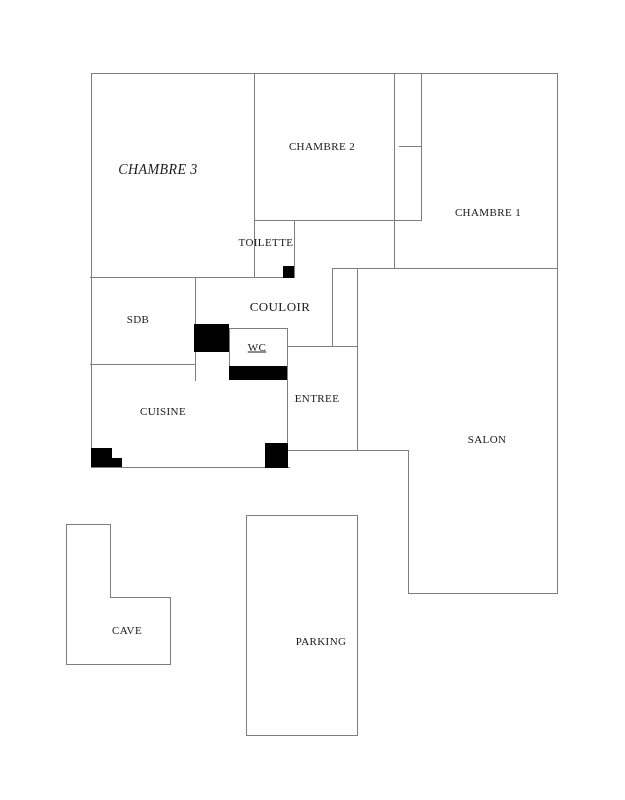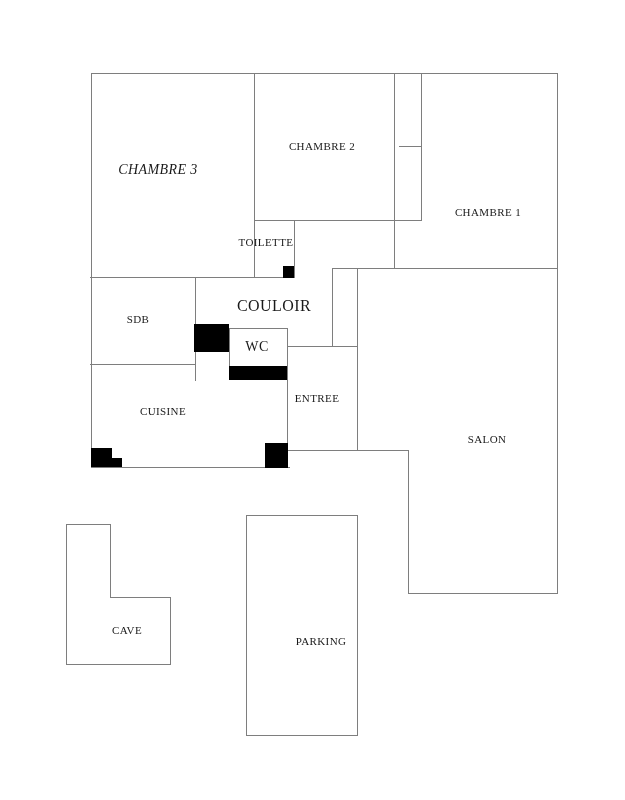--- a/index.html
+++ b/index.html
@@ -73,21 +73,21 @@
     <div class="door-mark" style="left: 283px; top: 266px; width: 11px; height: 12px; background: rgb(0, 0, 0);"></div>
     <div class="door-mark" style="left: 194px; top: 324px; width: 35px; height: 28px; background: rgb(0, 0, 0);"></div>
     <div class="door-mark" style="left: 229px; top: 366px; width: 58px; height: 14px; background: rgb(0, 0, 0);"></div>
     <div class="door-mark" style="left: 91px; top: 448px; width: 21px; height: 19px; background: rgb(0, 0, 0);"></div>
     <div class="door-mark" style="left: 112px; top: 458px; width: 10px; height: 9px; background: rgb(0, 0, 0);"></div>
     <div class="door-mark" style="left: 265px; top: 443px; width: 23px; height: 25px; background: rgb(0, 0, 0);"></div>
     <div class="room-label" style="left: 158px; top: 170px; color: rgb(26, 26, 26); font-size: 14px; font-style: italic;">CHAMBRE 3</div>
     <div class="room-label" style="left: 322px; top: 146px; color: rgb(26, 26, 26); font-size: 11px;">CHAMBRE 2</div>
     <div class="room-label" style="left: 488px; top: 212px; color: rgb(26, 26, 26); font-size: 11px;">CHAMBRE 1</div>
     <div class="room-label" style="left: 266px; top: 242px; color: rgb(26, 26, 26); font-size: 11px;">TOILETTE</div>
-    <div class="room-label" style="left: 274px; top: 306px; color: rgb(26, 26, 26); font-size: 16px;">COULOIR</div>
+    <div class="room-label" style="left: 280px; top: 306px; color: rgb(26, 26, 26); font-size: 13px;">COULOIR</div>
     <div class="room-label" style="left: 138px; top: 319px; color: rgb(26, 26, 26); font-size: 11px;">SDB</div>
-    <div class="room-label" style="left: 257px; top: 347px; color: rgb(26, 26, 26); font-size: 14px;">WC</div>
+    <div class="room-label" style="left: 257px; top: 347px; color: rgb(26, 26, 26); font-size: 11px; text-decoration: underline;">WC</div>
     <div class="room-label" style="left: 317px; top: 398px; color: rgb(26, 26, 26); font-size: 11px;">ENTREE</div>
     <div class="room-label" style="left: 163px; top: 411px; color: rgb(26, 26, 26); font-size: 11px;">CUISINE</div>
     <div class="room-label" style="left: 487px; top: 414px; color: rgb(26, 26, 26); font-size: 11px; margin-top: 25px;">SALON</div>
     <div class="room-label" style="left: 115px; top: 630px; color: rgb(26, 26, 26); font-size: 11px; margin-left: 12px;">CAVE</div>
     <div class="room-label" style="left: 321px; top: 641px; color: rgb(26, 26, 26); font-size: 11px;">PARKING</div>
   </div>
 
 </body></html>

